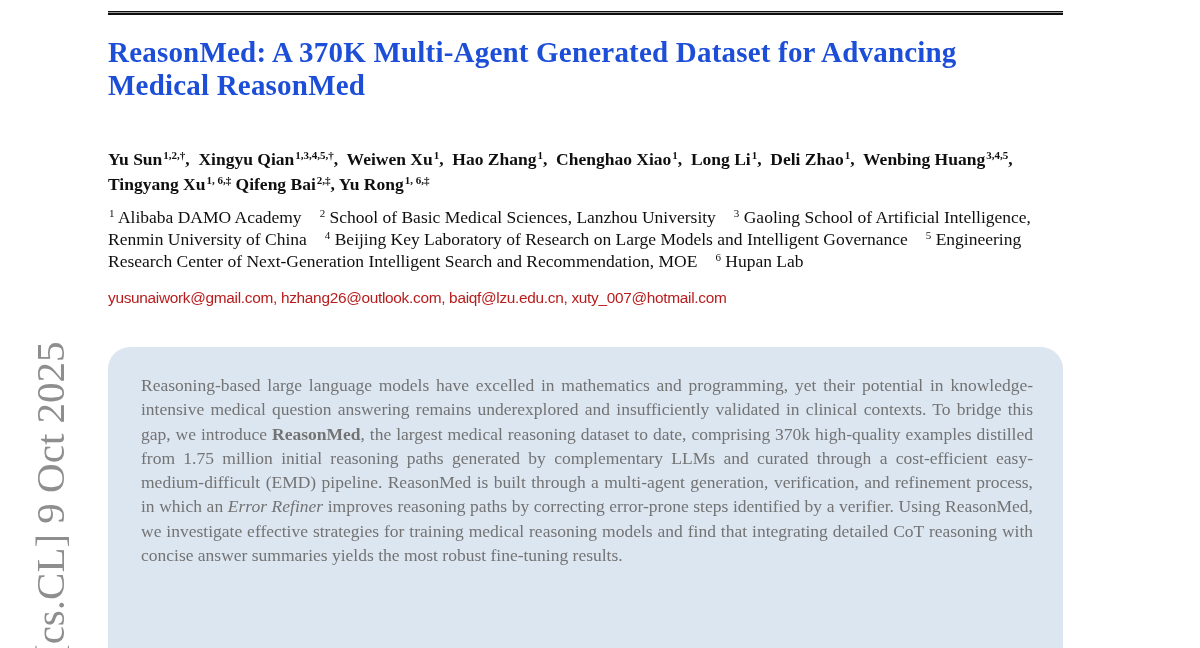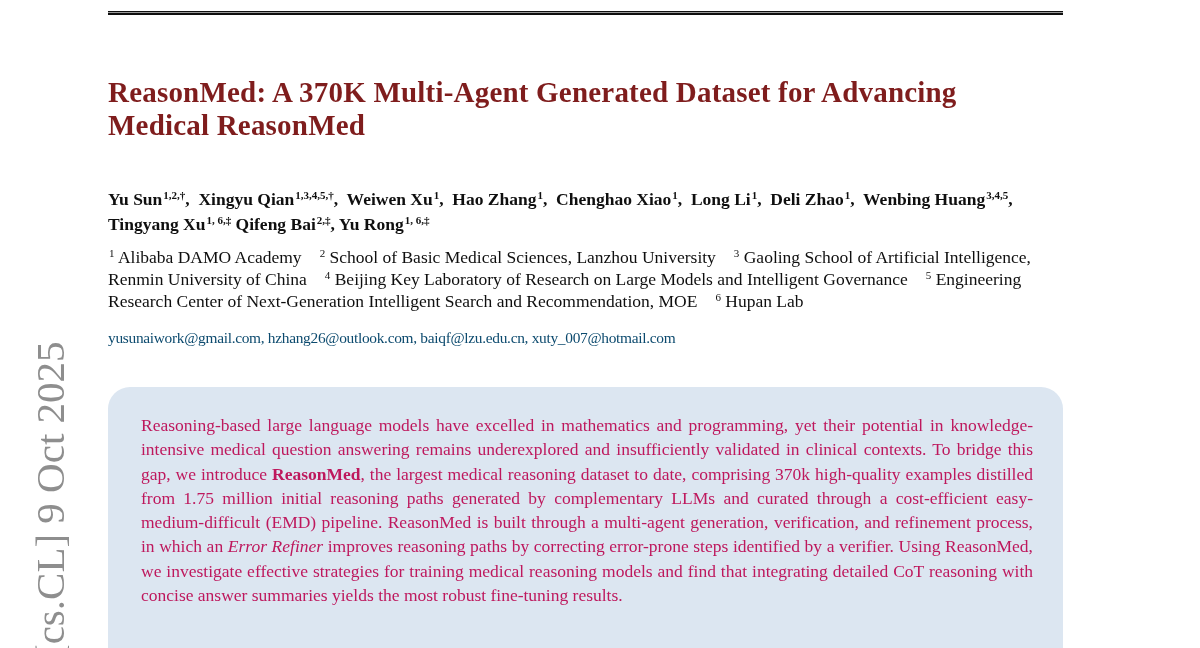--- a/index.html
+++ b/index.html
@@ -31,25 +31,25 @@
   }
   .top-rule {
     margin-top: 11px;
     height: 4px;
     background: linear-gradient(to bottom,
       #101010 0, #101010 36%,
       #9a9a9a 36%, #9a9a9a 58%,
       #101010 58%, #101010 100%);
   }
   h1.paper-title {
-    margin: 61px 0 0 0;
+    margin: 21px 0 0 0;
     font-size: 29px;
     line-height: 33px;
     font-weight: bold;
-    color: #7f1d1d;
+    color: #1d4ed8;
     letter-spacing: 0.2px;
   }
   h1.paper-title .tline { display: block; }
   p.authors {
     margin: 45px 0 0 0;
     font-size: 17.5px;
     line-height: 25px;
     font-weight: bold;
     white-space: pre-wrap;
   }
@@ -68,40 +68,40 @@
     line-height: 0;
     vertical-align: 6px;
     padding-left: 1px;
   }
   .aff-gap, .note-gap {
     display: inline-block;
     width: 17px;
   }
   p.emails {
     margin: 15px 0 0 0;
-    font-family: Liberation Serif, serif;
+    font-family: Liberation Sans, sans-serif;
     font-size: 15.4px;
     line-height: 20px;
-    color: #0c4a6e;
+    color: #b91c1c;
     letter-spacing: -0.3px;
   }
   .abstract-box {
     margin-top: 39px;
     width: 892px;
     min-height: 360px;
     border-radius: 22px;
     padding: 26px 30px 40px 33px;
     background: #dce6f1;
   }
   .abstract-text {
     margin: 0;
     font-size: 17.5px;
     line-height: 24.3px;
     text-align: justify;
-    color: #be185d;
+    color: #737373;
   }
   .seg-bold { font-weight: bold; }
   .seg-italic { font-style: italic; }
 </style>
 </head>
 <body>
 
 <div class="arxiv-strip" style="color: rgb(142, 142, 142);">[cs.CL] 9 Oct 2025</div>
 
 <main class="page-col">

